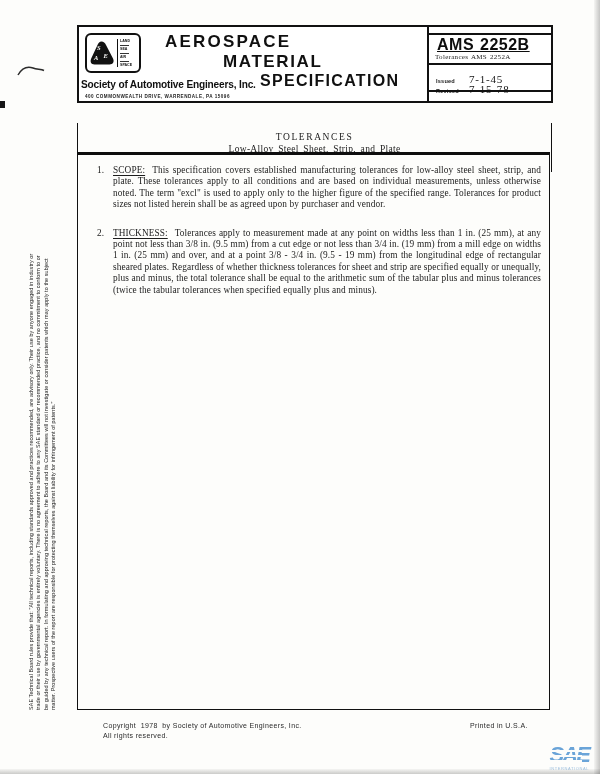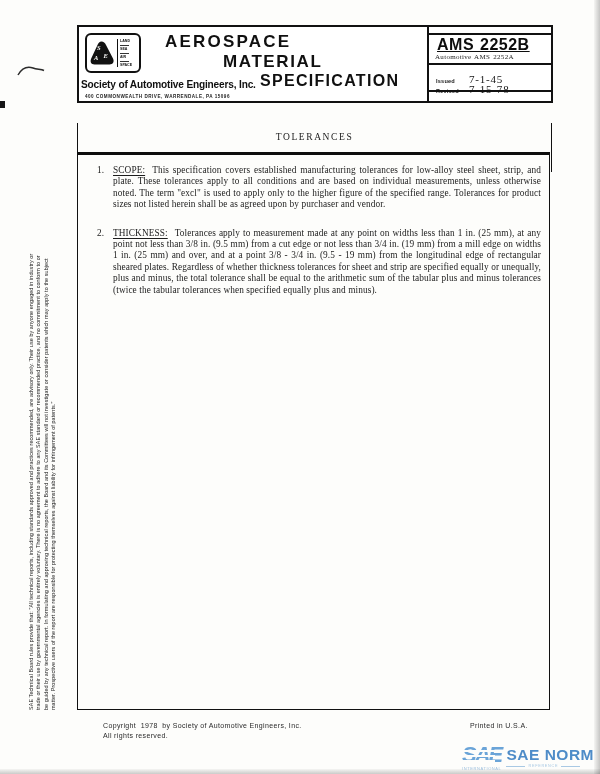--- a/index.html
+++ b/index.html
@@ -121,34 +121,35 @@
 
     <div class="hdr-line hdr-aerospace">AEROSPACE</div>
     <div class="hdr-line hdr-material">MATERIAL</div>
     <div class="hdr-line hdr-specification">SPECIFICATION</div>
     <div class="hdr-line hdr-society">Society of Automotive Engineers, Inc.</div>
     <div class="hdr-line hdr-address">400 COMMONWEALTH DRIVE, WARRENDALE, PA  15096</div>
 
     <div class="spec-box">
       <div class="spec-rule" style="top:6px;"></div>
       <div class="spec-number">AMS 2252B</div>
-      <div class="spec-superseding">Automotive AMS 2252A</div>
+      <div class="spec-superseding">Tolerances AMS 2252A</div>
       <div class="spec-rule" style="top:36px;"></div>
       <div class="spec-row" style="top:42px;">
         <span class="lbl">Issued</span><span class="val">7-1-45</span>
       </div>
       <div class="spec-row" style="top:52px;">
         <span class="lbl">Revised</span><span class="val">7-15-78</span>
       </div>
       <div class="spec-rule" style="top:63px;"></div>
     </div>
   </div>
 
   <div class="title-box">
     <div class="title-line1">TOLERANCES</div>
+    <div class="title-line2">Low-Alloy Steel Sheet, Strip, and Plate</div>
   </div>
 
   <div class="body-box">
     <div class="para">
       <span class="num">1.</span>
       <div class="ptext">
         <span class="phead">SCOPE:</span><span>This specification covers established manufacturing tolerances for low-alloy steel sheet, strip, and plate.  These tolerances apply to all conditions and are based on individual measurements, unless otherwise noted.  The term "excl" is used to apply only to the higher figure of the specified range.  Tolerances for product sizes not listed herein shall be as agreed upon by purchaser and vendor.</span>
       </div>
     </div>
     <div class="para">
@@ -164,23 +165,15 @@
   <div class="foot foot-printed">Printed in U.S.A.</div>
 
   <div class="wm">
     <div class="wm-left">
       <div class="wm-sae" style="color:#6aa4d8;">SAE</div>
       <div class="wm-stripe" style="top:5px;"></div>
       <div class="wm-stripe" style="top:10px;"></div>
       <div class="wm-stripe" style="top:15px;"></div>
       <div class="wm-intl" style="color:#9fc0de;">INTERNATIONAL</div>
     </div>
-    <div class="wm-right">
-      <div class="wm-name" style="color:#4e8cc8;">SAE NORM</div>
-      <div class="wm-tagline">
-        <span class="dash" style="background:#a9c9e4;"></span>
-        <span class="tag" style="color:#a9c9e4;">REFERENCE</span>
-        <span class="dash" style="background:#a9c9e4;"></span>
-      </div>
-    </div>
   </div>
 
 </div>
 
 </body></html>

